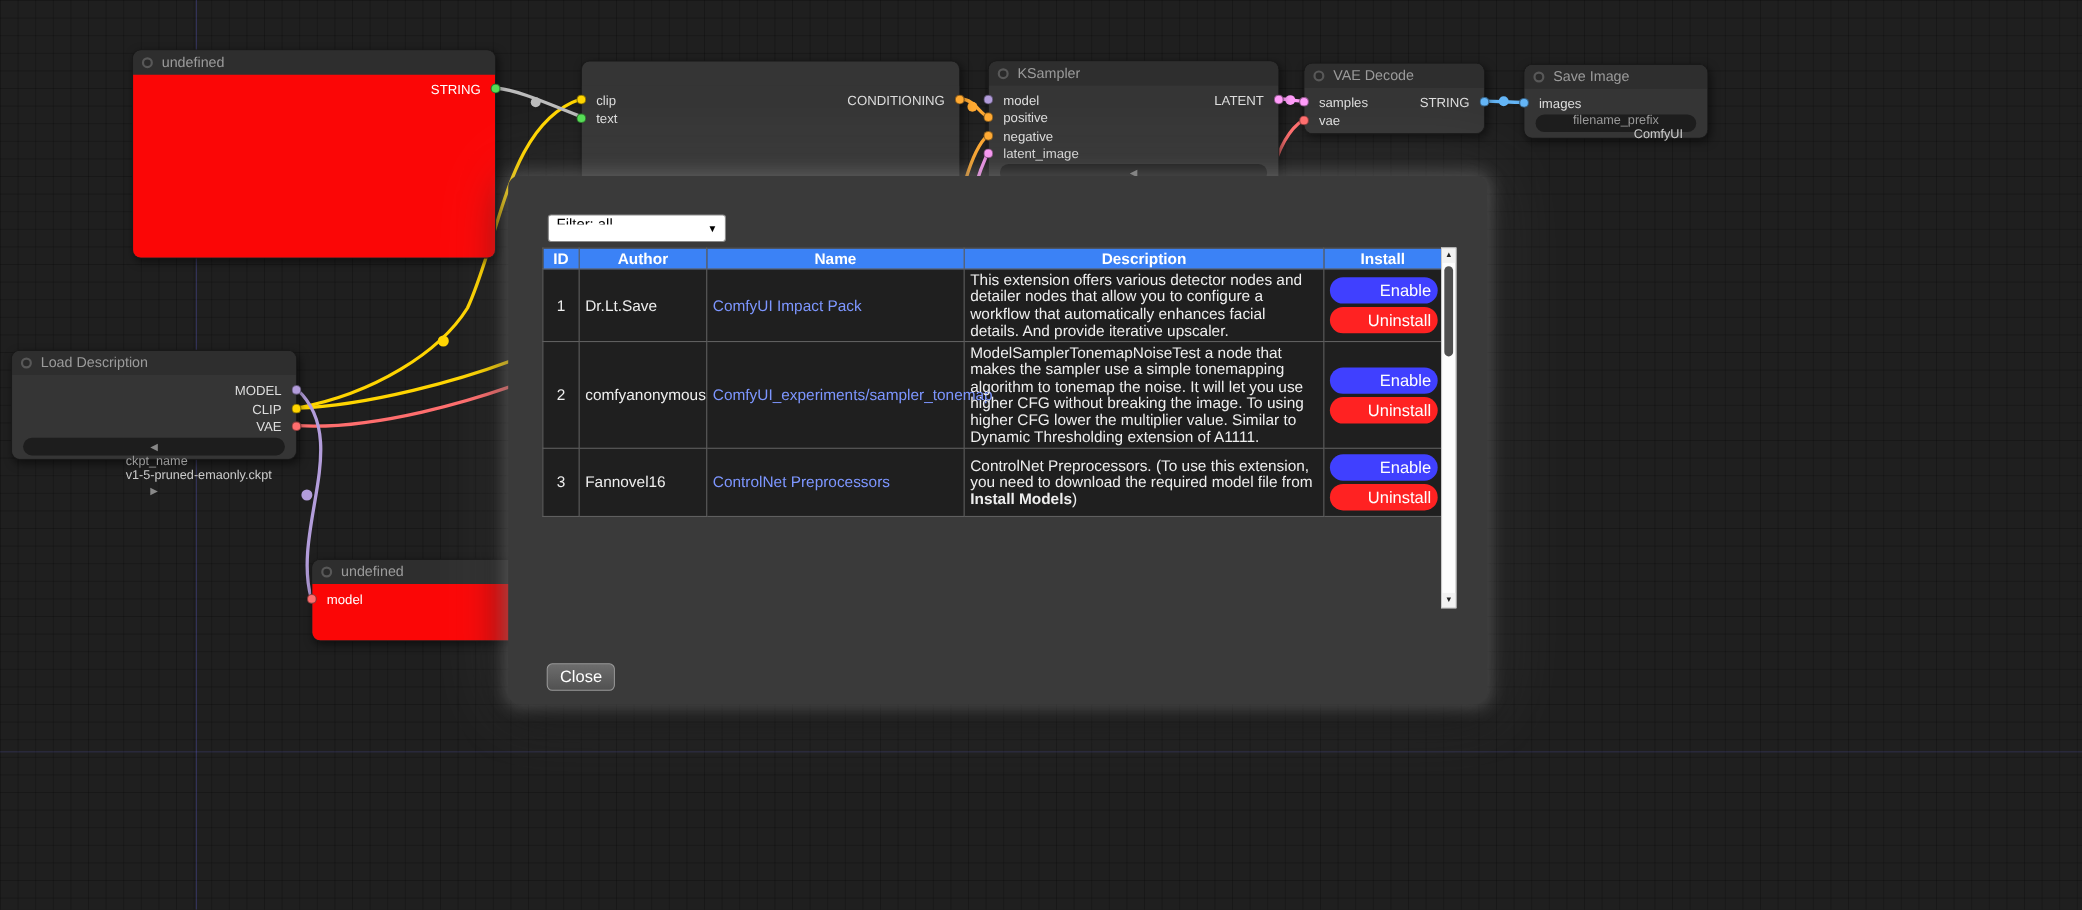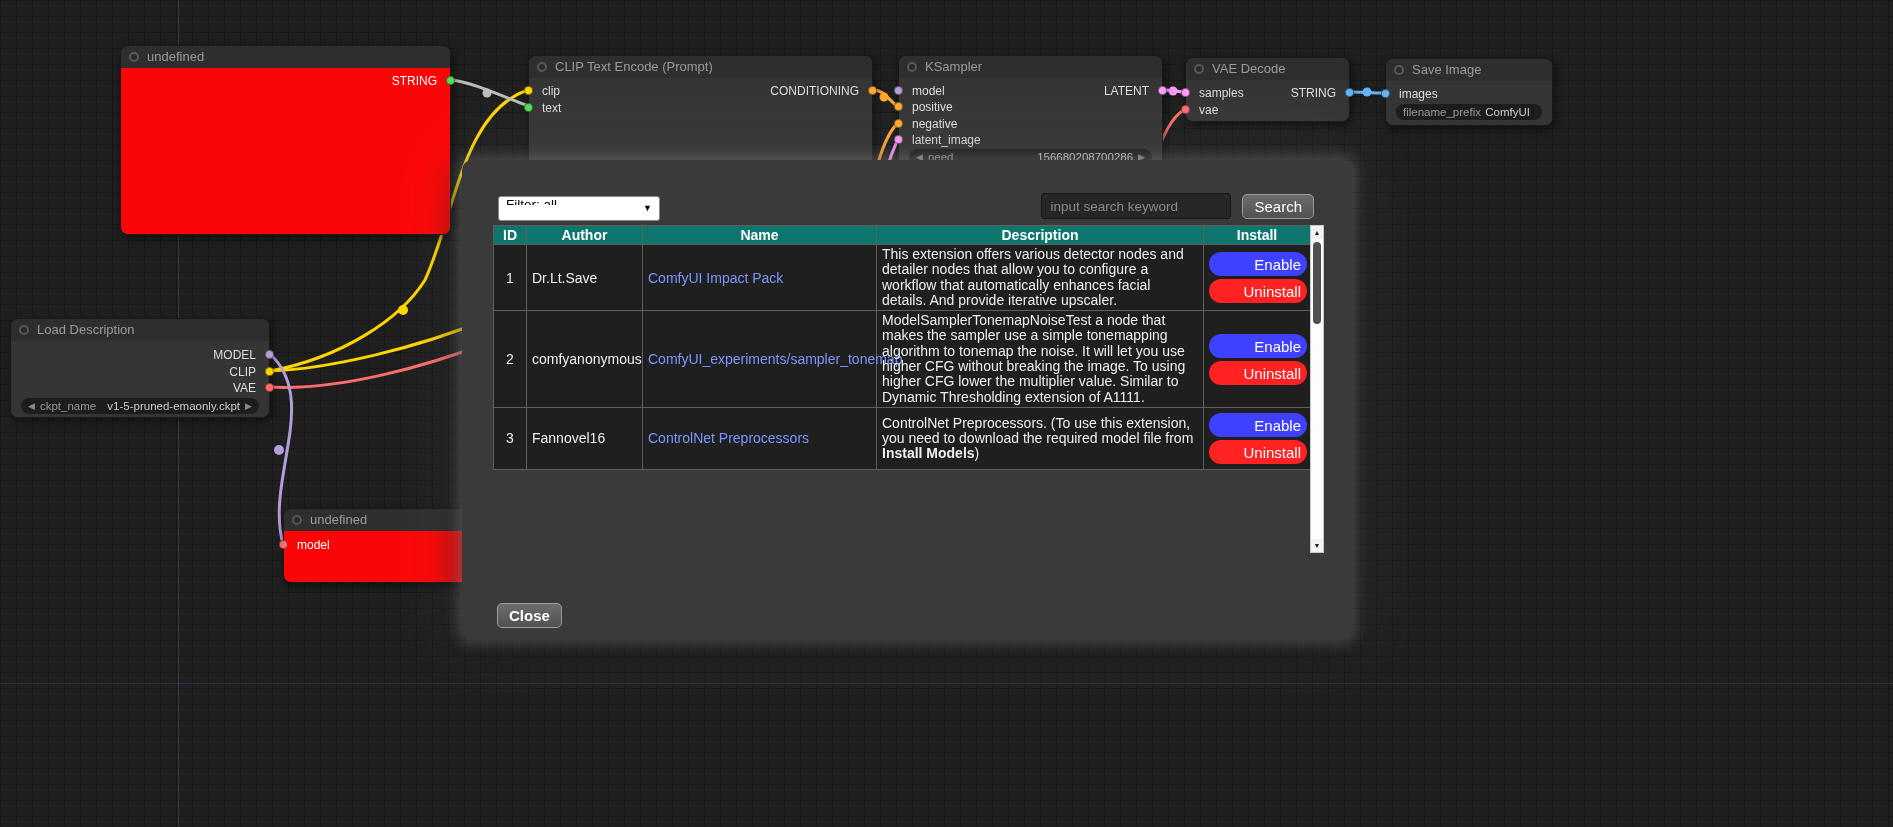--- a/index.html
+++ b/index.html
@@ -35,21 +35,21 @@
   .in-dot{left:-5px;}
   .out-dot{right:-5px;}
   .c-string{background:var(--slot-string,#55dd55);}
   .c-clip{background:var(--slot-clip,#ffd500);}
   .c-cond{background:var(--slot-conditioning,#ffa931);}
   .c-model{background:var(--slot-model,#b39ddb);}
   .c-latent{background:var(--slot-latent,#ff9cf9);}
   .c-vae{background:var(--slot-vae,#ff6e6e);}
   .c-image{background:var(--slot-image,#64b5f6);}
   .wrow{position:absolute;left:10px;right:10px;height:16px;background:#1d1d1d;border-radius:8px;
-        font-size:11.5px;color:#999;display:flex;align-items:center;padding:0 7px;box-sizing:border-box;z-index:3;}
+        font-size:11.5px;color:#999;display:flex;align-items:center;padding:0 7px;box-sizing:border-box;z-index:3;flex-direction:column;}
   .warrow{color:#888;font-size:9px;line-height:16px;}
   .wname{margin-left:5px;}
   .wval{margin-left:auto;color:#ccc;margin-right:5px;white-space:nowrap;}
 
   
   .dialog{position:absolute;left:462px;top:160px;width:890px;height:480px;z-index:10;
           background:#3a3a3a;border-radius:10px;
           box-shadow:0 0 16px 3px rgba(255,255,255,0.22), 0 0 70px 20px rgba(255,255,255,0.07), 0 10px 40px rgba(0,0,0,0.7);}
   .filter-wrap{position:absolute;left:36px;top:35px;}
   .filter-wrap select{appearance:none;-webkit-appearance:none;width:162px;height:25px;background:#fff;color:#000;
@@ -59,42 +59,42 @@
   .search-group{position:absolute;right:38px;top:33px;display:flex;align-items:center;}
   .search-input{width:172px;height:24px;background:#262626;border:1px solid #171717;border-radius:3px;
           color:#ccc;font-size:13.5px;padding:0 8px;margin-right:11px;
           font-family:"Liberation Sans","DejaVu Sans",sans-serif;}
   .search-input::placeholder{color:#8b8b8b;}
   .btn-gray{background:linear-gradient(#6d6d6d,#515151);border:1px solid #9a9a9a;border-radius:5px;
           color:#fff;font-size:15px;padding:3px 11px;cursor:pointer;
           font-family:"Liberation Sans","DejaVu Sans",sans-serif;}
   .table-wrap{position:absolute;left:31px;top:65px;width:831px;height:328px;}
   table.ext{border-collapse:collapse;width:817px;table-layout:fixed;background:#1f1f1f;}
-  table.ext th{background:#0f766e;color:#fff;font-size:14px;font-weight:bold;border:1px solid #5f5f5f;padding:1px 3px;}
+  table.ext th{background:#3b82f6;color:#fff;font-size:14px;font-weight:bold;border:1px solid #5f5f5f;padding:1px 3px;}
   table.ext td{border:1px solid #5f5f5f;color:#eee;font-size:14px;padding:2px 5px;vertical-align:middle;background:#1f1f1f;}
   .col-id{width:33px;}
   .col-author{width:116px;}
   .col-name{width:234px;}
   .col-desc{width:327px;}
   .col-install{width:107px;}
   td.cell-id{text-align:center;}
   td.cell-desc{font-size:13.5px;line-height:15.3px;padding:2px 4px;vertical-align:top;}
   a.ext-link{color:var(--link,#7d96ff);font-weight:normal;text-decoration:none;cursor:pointer;margin-top:39px;}
   .bi{display:block;width:98px;height:24px;border:none;border-radius:12px;color:#fff;font-size:15px;
       line-height:23px;text-align:right;margin:3px auto;cursor:pointer;
       font-family:"Liberation Sans","DejaVu Sans",sans-serif;}
   .be{background:var(--btn-enable,#4040ff);}
   .bu{background:var(--btn-uninstall,#ff2222);}
   .sbar{position:absolute;right:0;top:0;width:14px;height:328px;background:#fdfdfd;border:1px solid #c9c9c9;box-sizing:border-box;}
   .sbtn{position:absolute;left:0;width:12px;height:13px;background:#f2f2f2;color:#222;font-size:7px;
         text-align:center;line-height:13px;cursor:pointer;}
   .sbtn.up{top:0;}
   .sbtn.down{bottom:0;}
   .sthumb{position:absolute;left:2px;top:16px;width:8px;height:82px;background:#4f4f4f;border-radius:4px;cursor:grab;}
-  .close-btn{position:absolute;left:35px;bottom:12px;font-weight:bold;}
+  .close-btn{position:absolute;left:35px;bottom:12px;}
 </style>
 </head>
 <body>
 
 <div class="guide-v"></div>
 <div class="guide-h"></div>
 
 <svg class="wires" width="1893" height="827" viewBox="0 0 1893 827">
   <path style="stroke:var(--slot-clip)" d="M270,371 C340,358 400,320 425,280 C455,215 462,112 528,90"></path>
   <path style="stroke:var(--slot-clip)" d="M270,371 C330,369 420,347 485,320"></path>
@@ -121,24 +121,20 @@
     <span>undefined</span>
   </div>
   <div class="nbody"></div>
   <div class="srow" style="top:27px">
     <span class="out-label">STRING</span>
     <span class="dot out-dot c-string"></span>
   </div>
 </div>
 
 <div class="node" style="left:528px;top:55px;width:345px;height:120px">
-  <div class="ntitle">
-    <span class="tdot"></span>
-    <span>CLIP Text Encode (Prompt)</span>
-  </div>
   <div class="nbody"></div>
   <div class="srow" style="top:27px">
     <span class="dot in-dot c-clip"></span>
     <span class="in-label">clip</span>
     <span class="out-label">CONDITIONING</span>
     <span class="dot out-dot c-cond"></span>
   </div>
   <div class="srow" style="top:44px">
     <span class="dot in-dot c-string"></span>
     <span class="in-label">text</span>
@@ -248,24 +244,20 @@
     <span class="in-label">model</span>
   </div>
 </div>
 
 <div class="dialog">
   <div class="filter-wrap">
     <select>
       <option>Filter: all</option>
     </select>
     <span class="filter-arrow">▼</span>
-  </div>
-  <div class="search-group">
-    <input class="search-input" type="text" placeholder="input search keyword" style="">
-    <button class="btn-gray">Search</button>
   </div>
 
   <div class="table-wrap">
     <table class="ext">
       <colgroup>
         <col class="col-id">
           <col class="col-author">
           <col class="col-name">
           <col class="col-desc">
           <col class="col-install">

